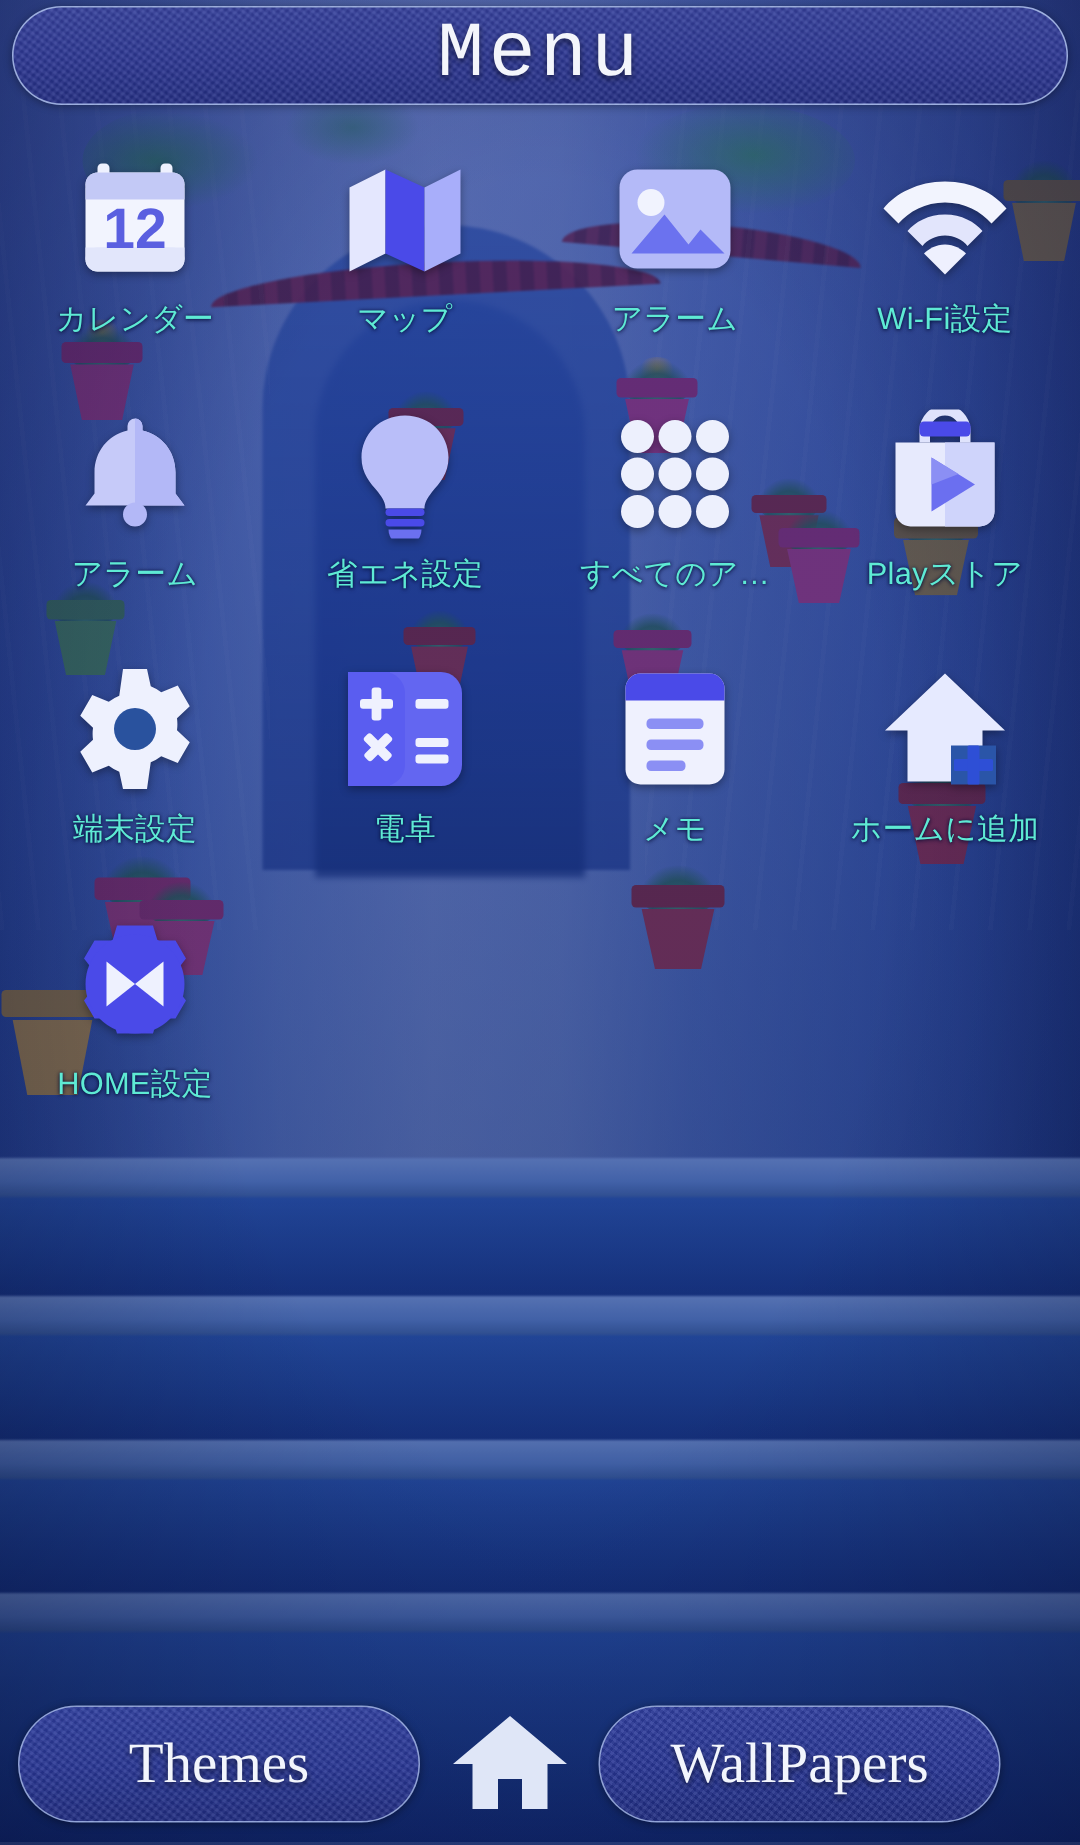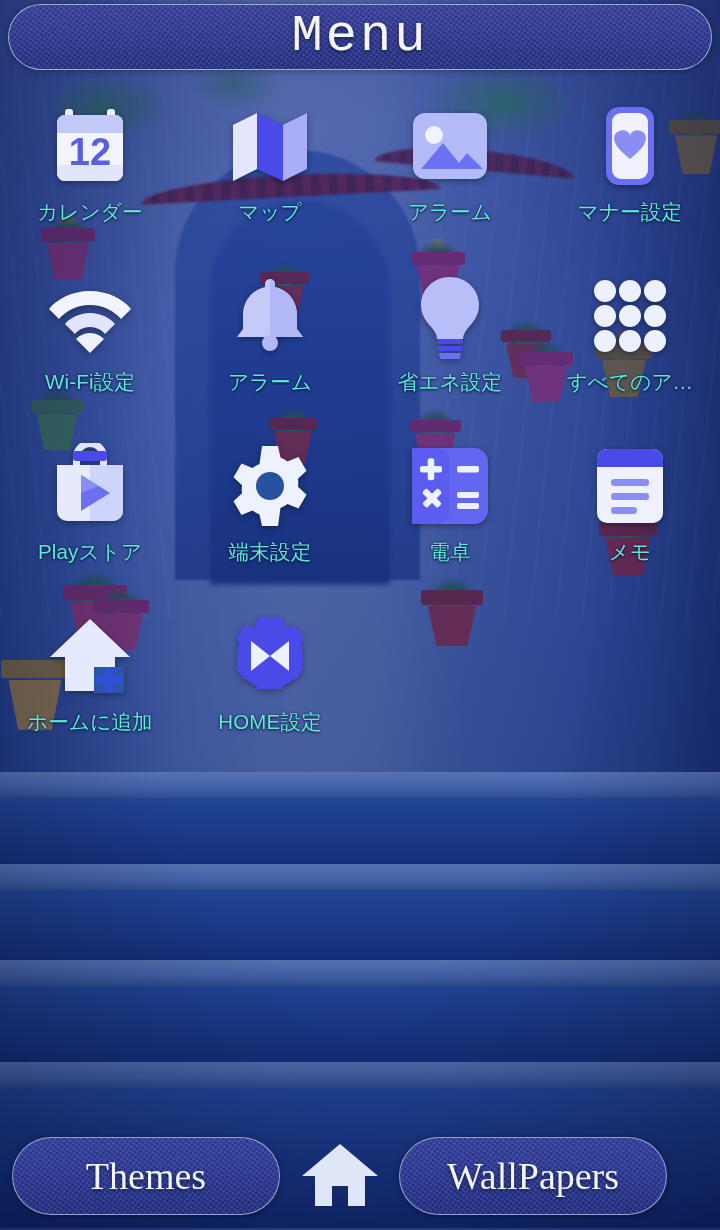--- a/index.html
+++ b/index.html
@@ -320,30 +320,20 @@
       <div class="iconbox">
         <svg width="86" height="86" viewBox="0 0 86 86">
           <rect x="6" y="10" width="74" height="66" rx="12" fill="#b4baf8"></rect>
           <circle cx="27" cy="32" r="9" fill="#f1f3fe"></circle>
           <path d="M14 66 L36 40 L52 60 L60 50 L76 66 Z" fill="#6b72ef"></path>
         </svg>
       </div>
       <div class="label">アラーム</div>
     </div>
 
-    <div class="app">
-      <div class="iconbox">
-        <svg width="86" height="86" viewBox="0 0 86 86">
-          <rect x="19" y="4" width="48" height="78" rx="13" fill="#6b6ff0"></rect>
-          <rect x="25" y="10" width="36" height="66" rx="9" fill="#f0f2fe"></rect>
-          <path d="M43 56 C32 47 27 41 27 35 a8.5 8.5 0 0 1 16-3 a8.5 8.5 0 0 1 16 3 c0 6-5 12-16 21z" fill="#8a8ef3"></path>
-        </svg>
-      </div>
-      <div class="label">マナー設定</div>
-    </div>
 
     <div class="app">
       <div class="iconbox">
         <svg width="90" height="86" viewBox="0 0 90 86">
           <path d="M45 18 C63 18 78 26 86 36 l-10 10 C69 38 58 32 45 32 S21 38 14 46 L4 36 C12 26 27 18 45 18z" fill="#f2f4fe"></path>
           <path d="M45 40 C56 40 65 45 70 51 l-10 10 C57 57 51 54 45 54 s-12 3-15 7 L20 51 C25 45 34 40 45 40z" fill="#e2e5fc"></path>
           <path d="M45 60 c6 0 11 3 14 6 l-14 14 -14-14 c3-3 8-6 14-6z" fill="#eef0fe"></path>
         </svg>
       </div>
       <div class="label">Wi-Fi設定</div>

